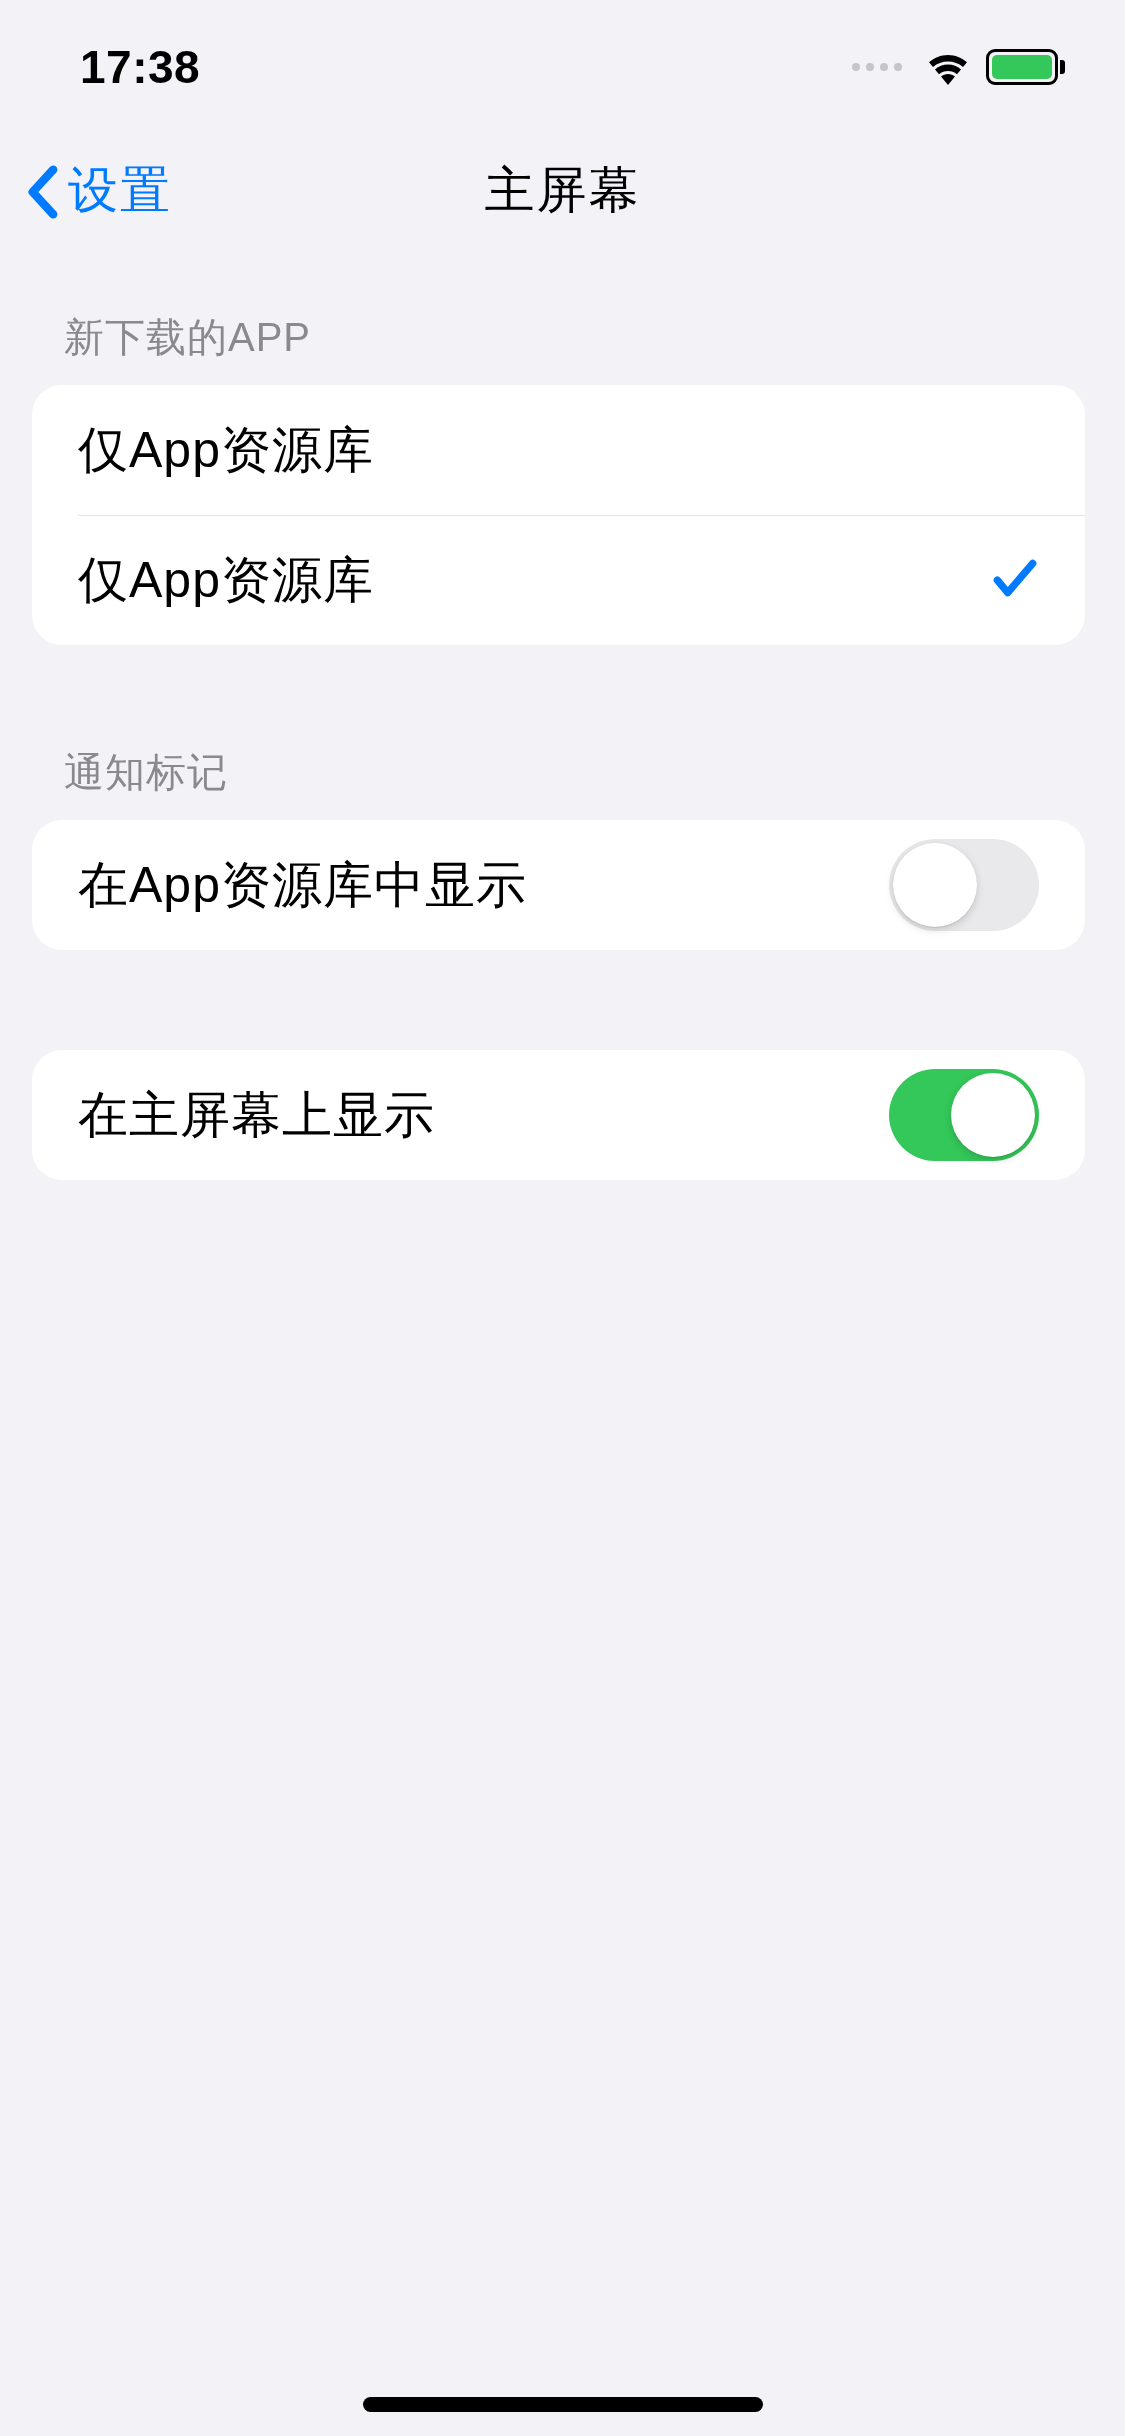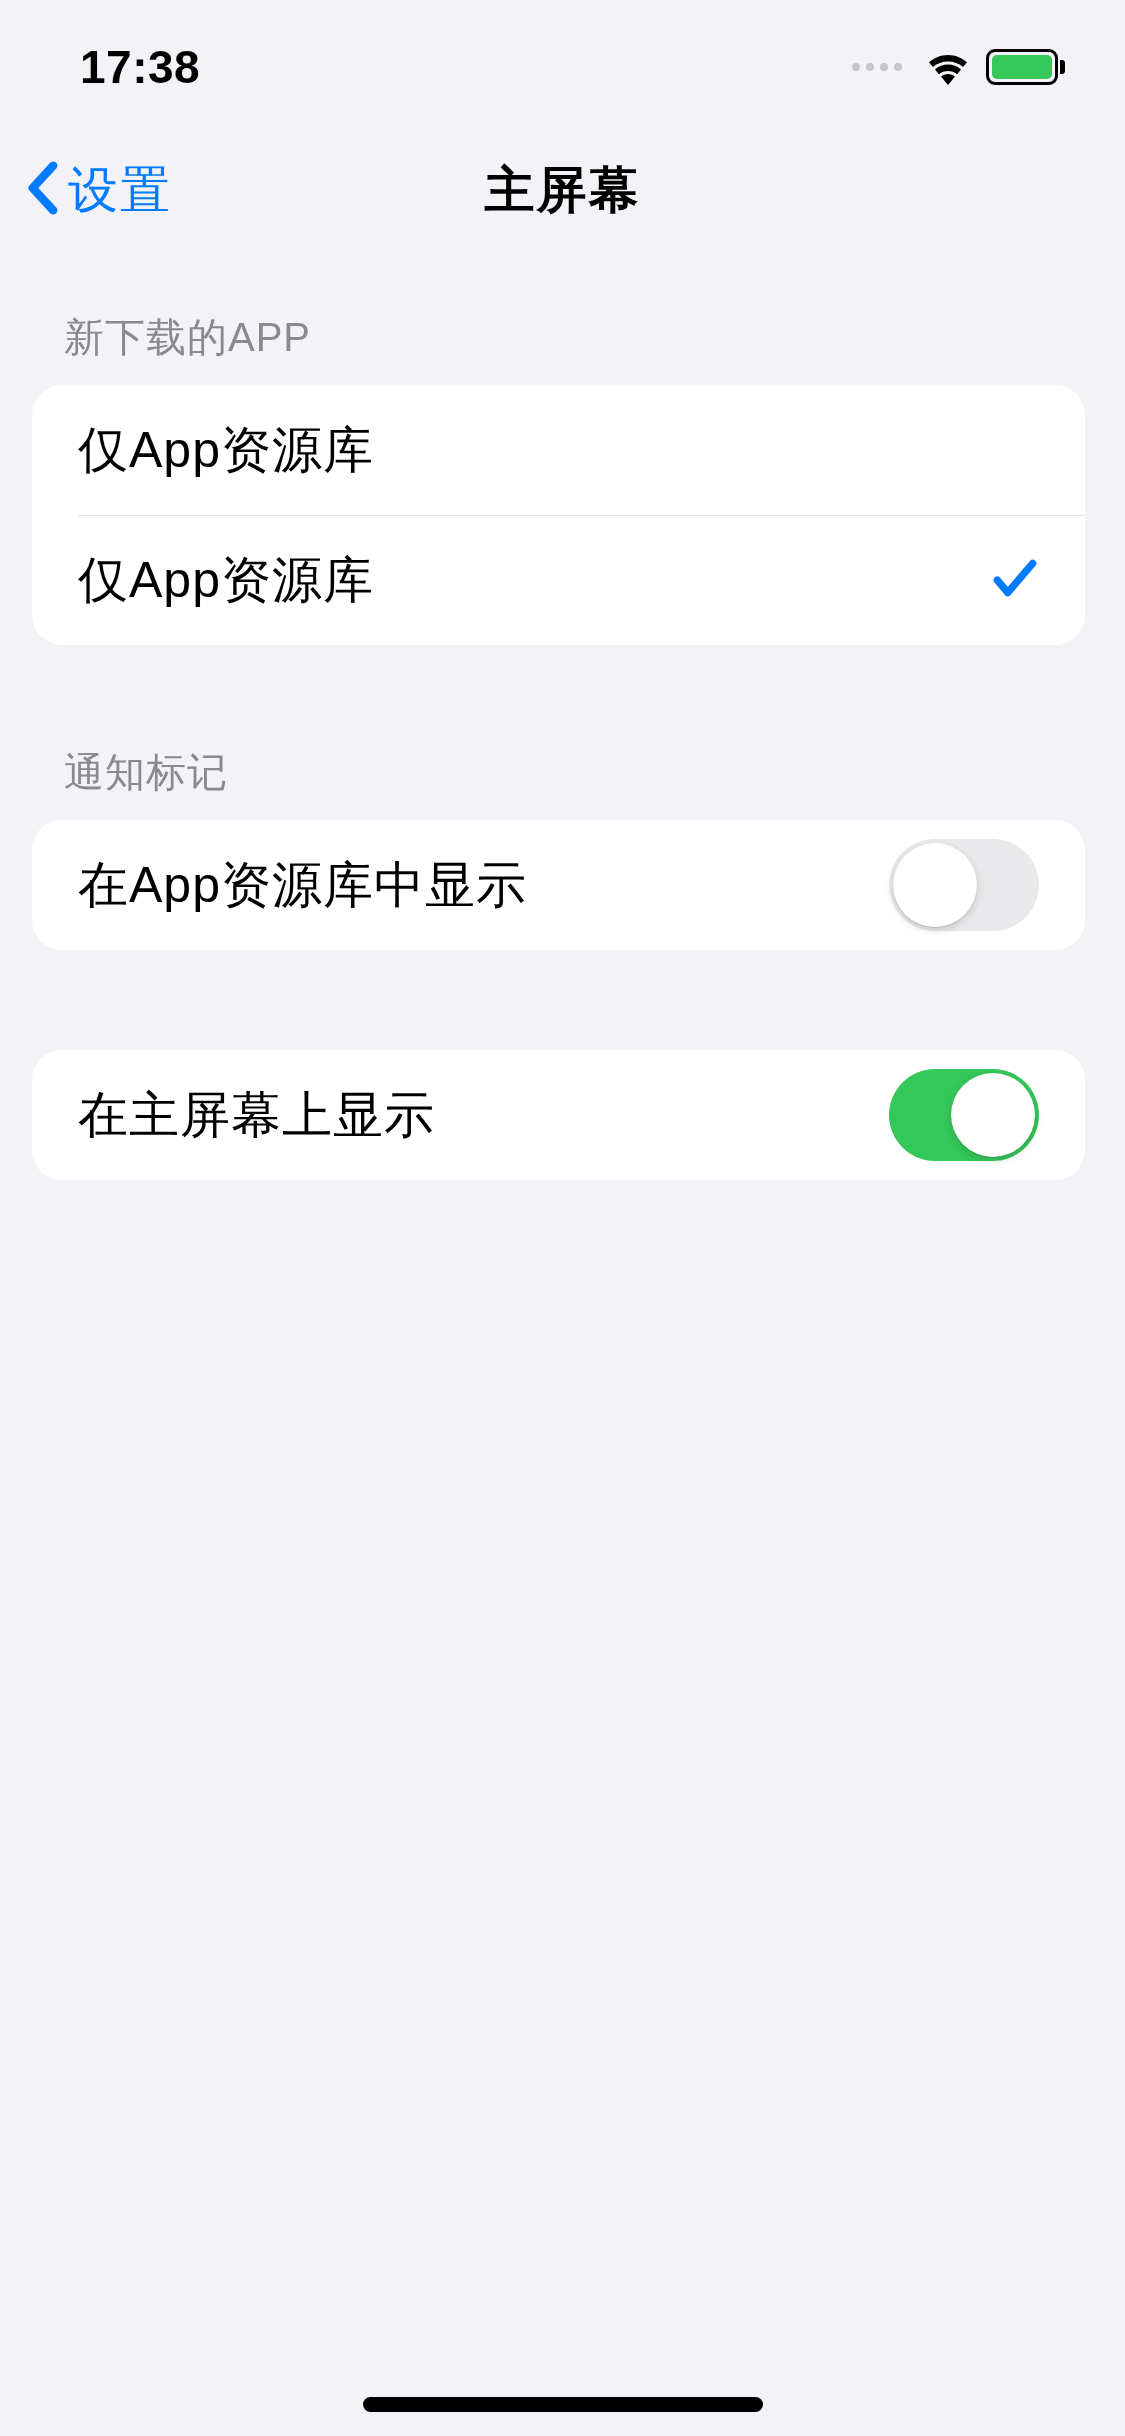--- a/index.html
+++ b/index.html
@@ -75,41 +75,41 @@
     }
     .nav-bar {
       height: 120px;
       display: flex;
       align-items: center;
       position: relative;
       padding: 0 20px;
     }
     .back-btn {
       display: flex;
-      align-items: center;
+      align-items: flex-end;
       gap: 8px;
       color: #007AFF;
       position: absolute;
       left: 24px;
     }
     .chevron-left svg {
       width: 36px;
       height: 56px;
     }
     .back-label {
       font-size: 50px;
       font-weight: 400;
       letter-spacing: 2px;
     }
     .nav-title {
       position: absolute;
       left: 50%;
       transform: translateX(-50%);
       font-size: 50px;
-      font-weight: 700;
+      font-weight: 400;
       color: #000;
       letter-spacing: 2px;
       text-align: center;
     }
     .content {
       padding: 60px 40px 0 32px;
     }
     .section-header {
       font-size: 40px;
       color: #8A8A8E;

